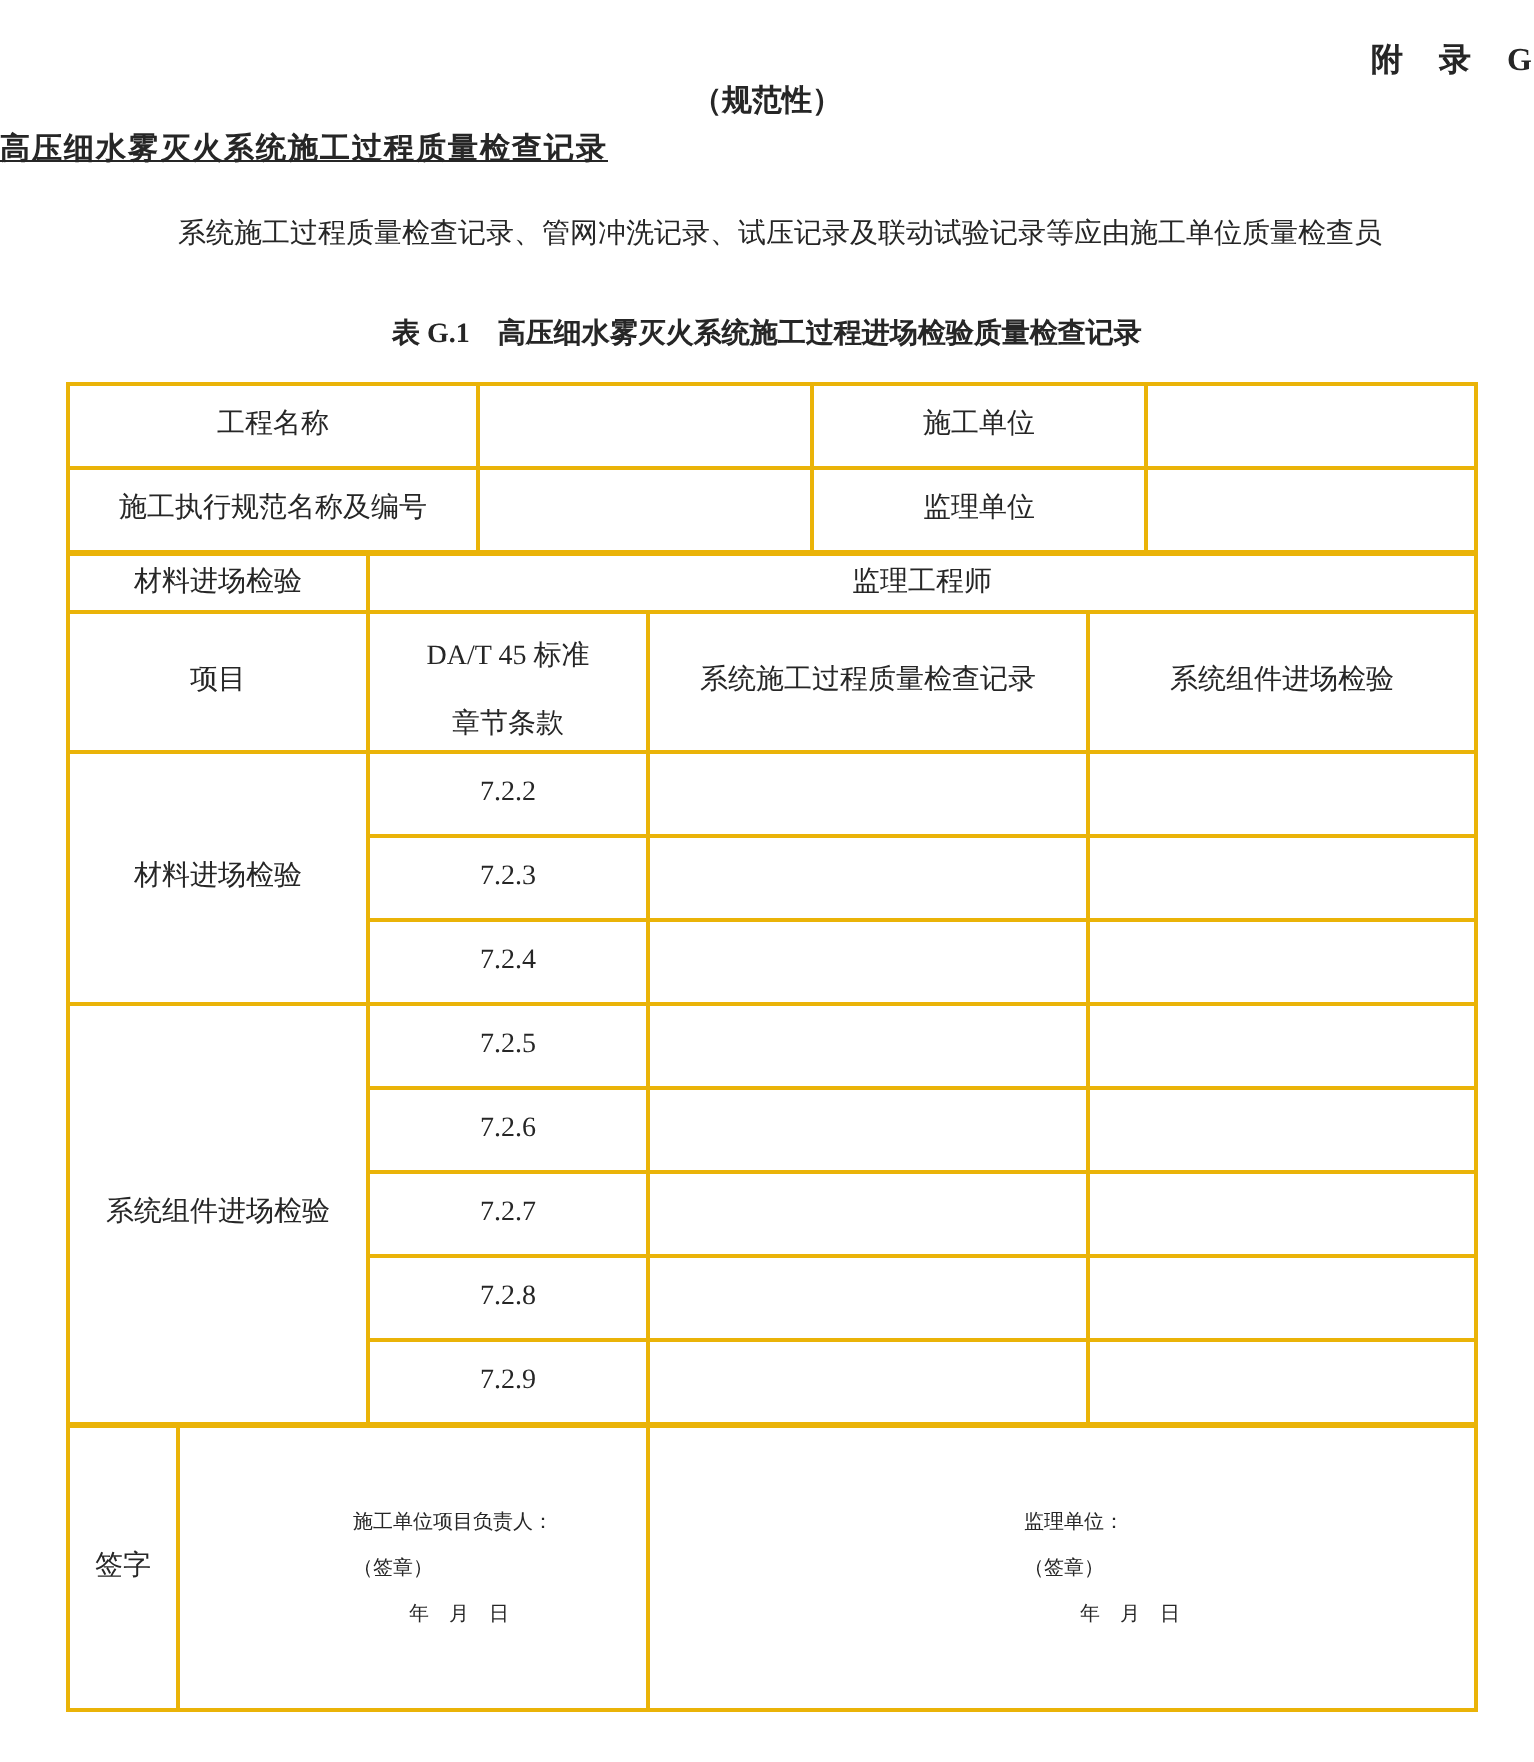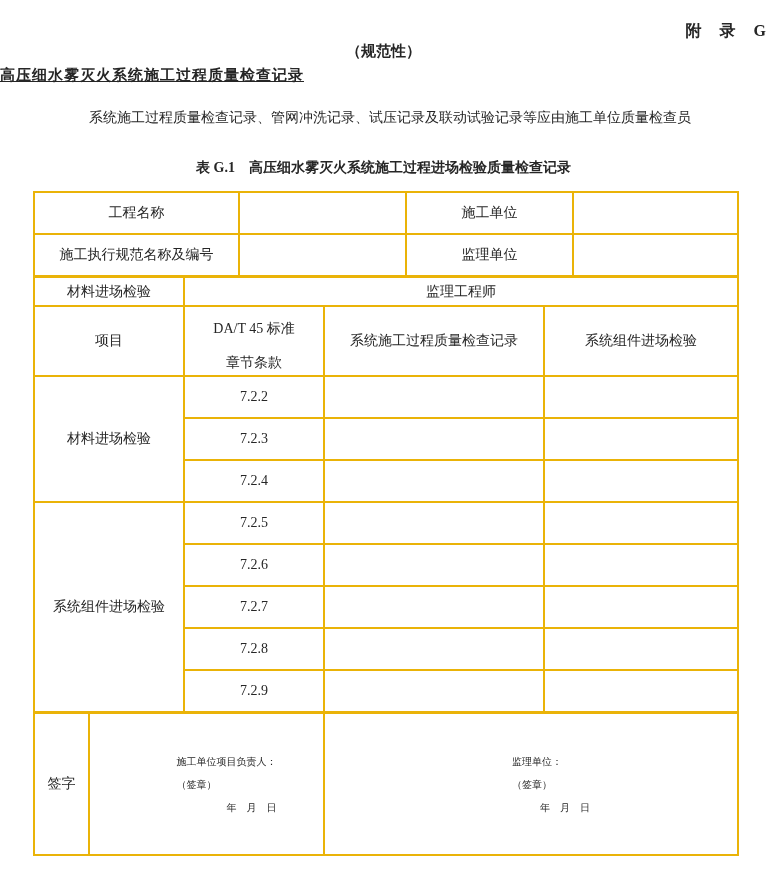--- a/index.html
+++ b/index.html
@@ -72,21 +72,21 @@
   .two-line span { display: block; line-height: 24px; margin-top: 10px; }
   .sig-block {
     display: inline-block;
     text-align: left;
     font-size: 10px;
     line-height: 23px;
     vertical-align: middle;
     margin-left: 40px;
   }
   .sig-block .seal-line { text-align: left; padding-right: 2px; }
-  .sig-block .date-line { text-align: right; padding-left: 28px; }
+  .sig-block .date-line { text-align: left; padding-left: 28px; }
 </style>
 </head>
 <body>
 
 <div class="page">
 
   <div class="appendix-title">附　录　G</div>
   <div class="appendix-sub">（规范性）</div>
   <div class="doc-title">高压细水雾灭火系统施工过程质量检查记录</div>
 

